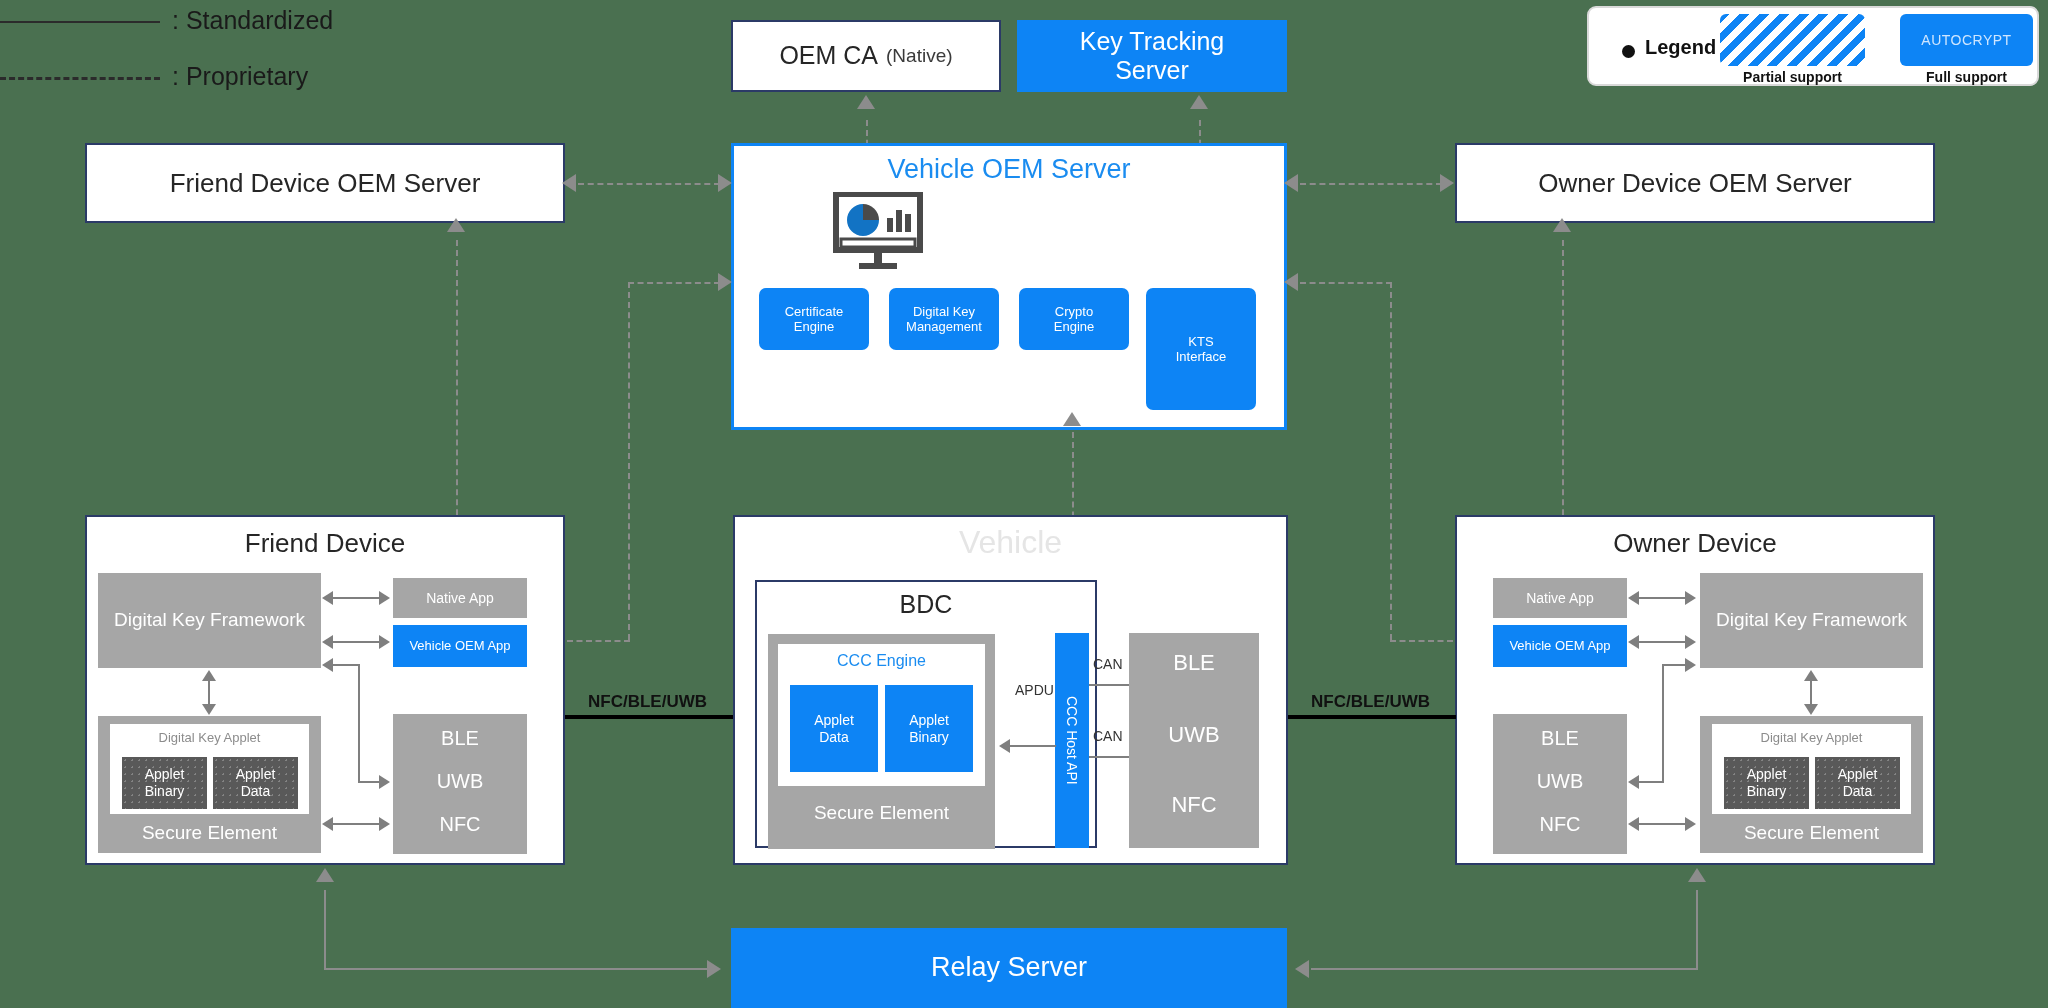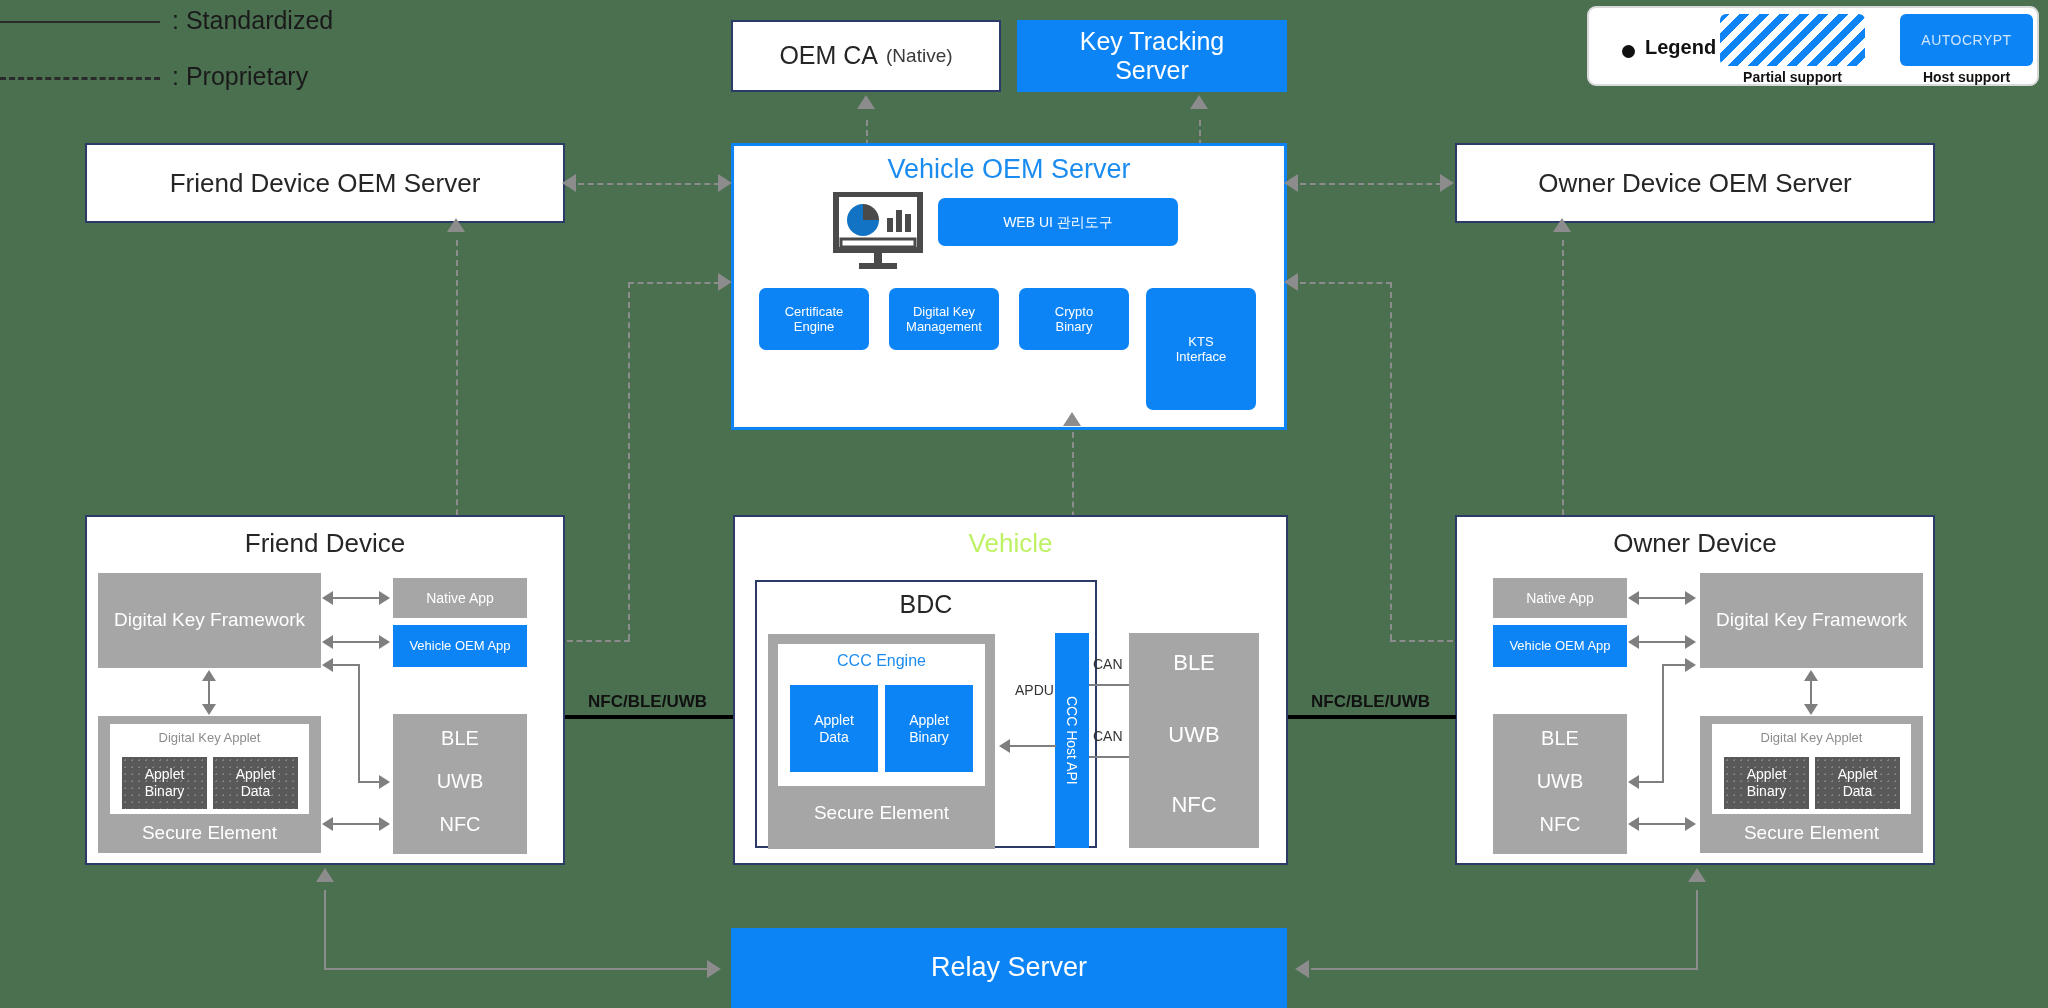--- a/index.html
+++ b/index.html
@@ -67,21 +67,21 @@
   <div class="legend-text" style="left:172px;top:6px;">: Standardized</div>
   <div id="legend-prop-line"></div>
   <div class="legend-text" style="left:172px;top:62px;">: Proprietary</div>
 
   <div id="legend-card"></div>
   <div id="legend-dot"></div>
   <div id="legend-word">Legend</div>
   <div id="swatch-partial"></div>
   <div id="swatch-full">AUTOCRYPT</div>
   <div class="swatch-cap" style="left:1720px;top:69px;width:145px;">Partial support</div>
-  <div class="swatch-cap" style="left:1900px;top:69px;width:133px;">Host support</div>
+  <div class="swatch-cap" style="left:1900px;top:69px;width:133px;">Full support</div>
 
   <div class="box white ctr" style="left:731px;top:20px;width:270px;height:72px;">
     <span style="font-size:25px;color:#262626;">OEM CA</span>
     <span style="font-size:19px;color:#3a3a3a;margin-left:8px;">(Native)</span>
   </div>
 
   <div class="box blue ctr" style="left:1017px;top:20px;width:270px;height:72px;">
     <span class="ml" style="font-size:25px;white-space:pre-line;">Key Tracking
 Server</span>
   </div>
@@ -106,35 +106,32 @@
       <path d="M30 28 L30 12 A16 16 0 0 1 46 28 Z" fill="#4a4a4a"></path>
       <path d="M30 28 L46 28 A16 16 0 1 1 30 12 Z" fill="#1273c4"></path>
       <rect x="54" y="26" width="6" height="14" fill="#4a4a4a"></rect>
       <rect x="63" y="18" width="6" height="22" fill="#4a4a4a"></rect>
       <rect x="72" y="22" width="6" height="18" fill="#4a4a4a"></rect>
       <rect x="41" y="58" width="8" height="14" fill="#4a4a4a"></rect>
       <rect x="26" y="71" width="38" height="6" fill="#4a4a4a"></rect>
     </svg>
   </div>
 
-  <div class="box blue-r ctr" style="left:938px;top:198px;width:240px;height:48px;">
-    <span style="font-size:14px;">WEB UI 관리도구</span>
-  </div>
 
   <div class="box blue-r ctr" style="left:759px;top:288px;width:110px;height:62px;">
     <span style="font-size:13px;white-space:pre-line;">Certificate
 Engine</span>
   </div>
   <div class="box blue-r ctr" style="left:889px;top:288px;width:110px;height:62px;">
     <span style="font-size:13px;white-space:pre-line;">Digital Key
 Management</span>
   </div>
   <div class="box blue-r ctr" style="left:1019px;top:288px;width:110px;height:62px;">
     <span style="font-size:13px;white-space:pre-line;">Crypto
-Binary</span>
+Engine</span>
   </div>
   <div class="box blue-r ctr" style="left:1146px;top:288px;width:110px;height:122px;">
     <span style="font-size:13px;white-space:pre-line;">KTS
 Interface</span>
   </div>
 
   <div class="box white ctr" style="left:1455px;top:143px;width:480px;height:80px;">
     <span style="font-size:26px;color:#262626;">Owner Device OEM Server</span>
   </div>
   <div class="box white ctr" style="left:85px;top:143px;width:480px;height:80px;">
@@ -233,21 +230,21 @@
   <div class="thin-v" style="left:208px;top:680px;height:28px;"></div>
   <div class="ar sar-u" style="left:202px;top:670px;"></div>
   <div class="ar sar-d" style="left:202px;top:704px;"></div>
 
   <div class="thin-h" style="left:333px;top:823px;width:48px;"></div>
   <div class="ar sar-l" style="left:322px;top:817px;"></div>
   <div class="ar sar-r" style="left:379px;top:817px;"></div>
 
   <div class="box white" style="left:733px;top:515px;width:555px;height:350px;"></div>
   <div class="box ctr" style="left:733px;top:524px;width:555px;height:38px;">
-    <span style="font-size:26px;color:#bef264;">Vehicle</span>
+    <span style="font-size:32px;color:#e5e5e5;">Vehicle</span>
   </div>
 
   <div class="box" style="left:755px;top:580px;width:342px;height:268px;background:#fff;border:2px solid #2b3a67;"></div>
   <div class="box ctr" style="left:755px;top:588px;width:342px;height:34px;">
     <span style="font-size:25px;color:#262626;">BDC</span>
   </div>
 
   <div class="box gray" style="left:768px;top:634px;width:227px;height:215px;"></div>
   <div class="box" style="left:778px;top:644px;width:207px;height:142px;background:#fff;"></div>
   <div class="box topctr" style="left:778px;top:652px;width:207px;height:24px;">

